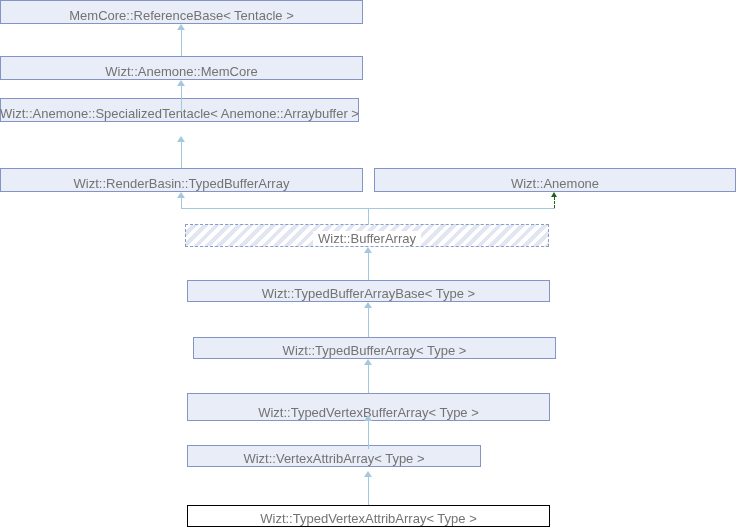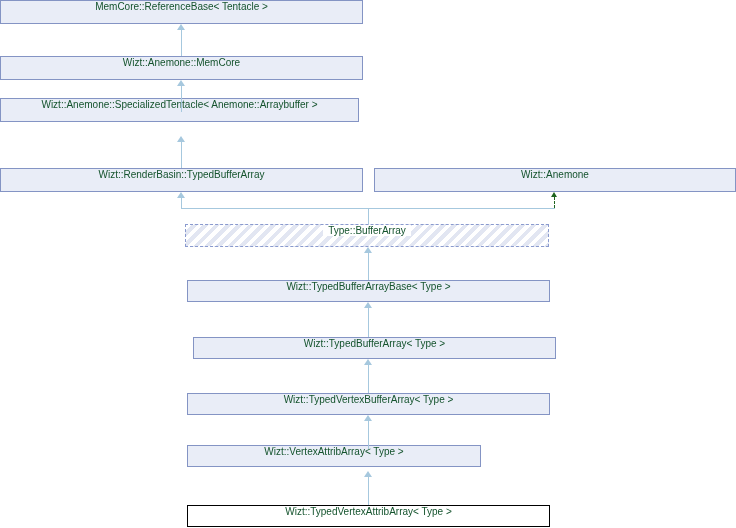--- a/index.html
+++ b/index.html
@@ -13,24 +13,24 @@
     height: 528px;
     background: #ffffff;
     font-family: "Liberation Sans", sans-serif;
     overflow: hidden;
   }
   .node {
     position: absolute;
     box-sizing: border-box;
     border: 1px solid #8494c4;
     background: #e9edf7;
-    color: #14532d;
-    font-size: 10px;
+    color: #737373;
+    font-size: 13px;
     display: flex;
-    align-items: flex-start;
+    align-items: flex-end;
     justify-content: center;
     white-space: nowrap;
     cursor: pointer;
   }
   .node.hatched {
     border: 1px dashed #8a9ace;
     background: repeating-linear-gradient(
       135deg,
       #ffffff 0px, #ffffff 4px,
       #e2e6f2 4px, #e2e6f2 8px
@@ -92,32 +92,32 @@
 
   <div class="node" style="left:0px; top:168px; width:363px; height:24px;">
     <span class="lbl">Wizt::RenderBasin::TypedBufferArray</span>
   </div>
 
   <div class="node" style="left:374px; top:168px; width:362px; height:24px;">
     <span class="lbl">Wizt::Anemone</span>
   </div>
 
   <div class="node hatched" style="left:185px; top:224px; width:364px; height:23px;">
-    <span class="lbl">Type::BufferArray</span>
+    <span class="lbl">Wizt::BufferArray</span>
   </div>
 
   <div class="node" style="left:187px; top:280px; width:363px; height:22px;">
     <span class="lbl">Wizt::TypedBufferArrayBase&lt; Type &gt;</span>
   </div>
 
   <div class="node" style="left:187px; top:337px; width:363px; height:22px;margin-left:6px;">
     <span class="lbl">Wizt::TypedBufferArray&lt; Type &gt;</span>
   </div>
 
-  <div class="node" style="left:187px; top:393px; width:363px; height:22px;">
+  <div class="node" style="left:187px; top:393px; width:363px; height:28px;">
     <span class="lbl">Wizt::TypedVertexBufferArray&lt; Type &gt;</span>
   </div>
 
   <div class="node" style="left:187px; top:445px; width:294px; height:22px;">
     <span class="lbl">Wizt::VertexAttribArray&lt; Type &gt;</span>
   </div>
 
   <div class="node current" style="left:187px; top:505px; width:363px; height:22px;">
     <span class="lbl">Wizt::TypedVertexAttribArray&lt; Type &gt;</span>
   </div>

